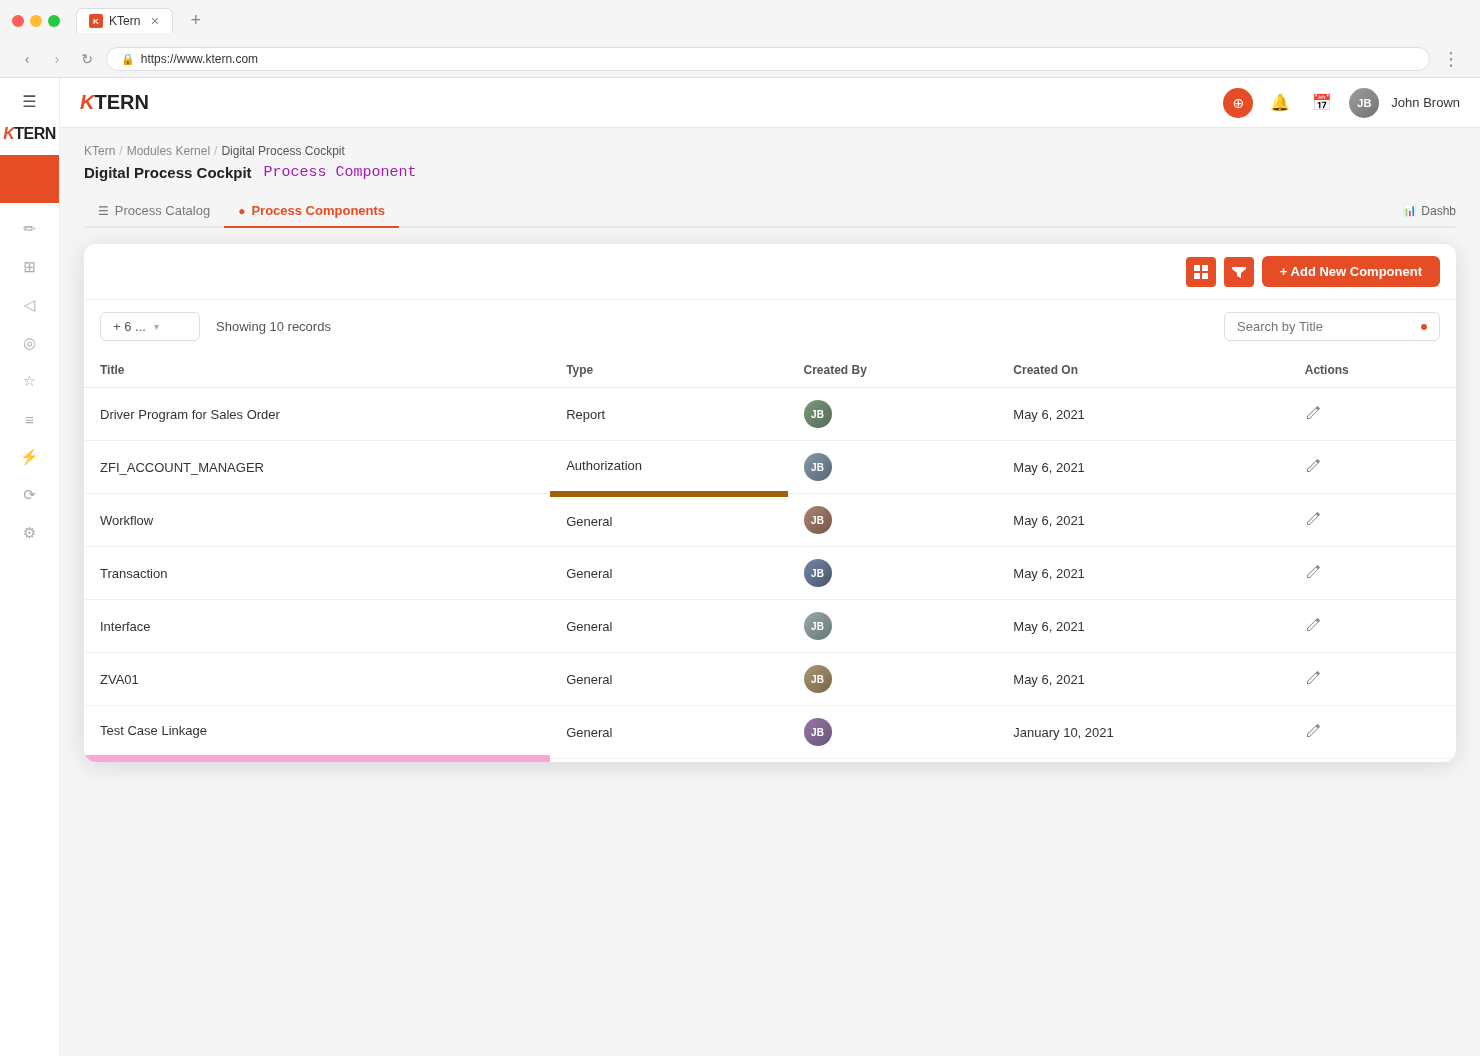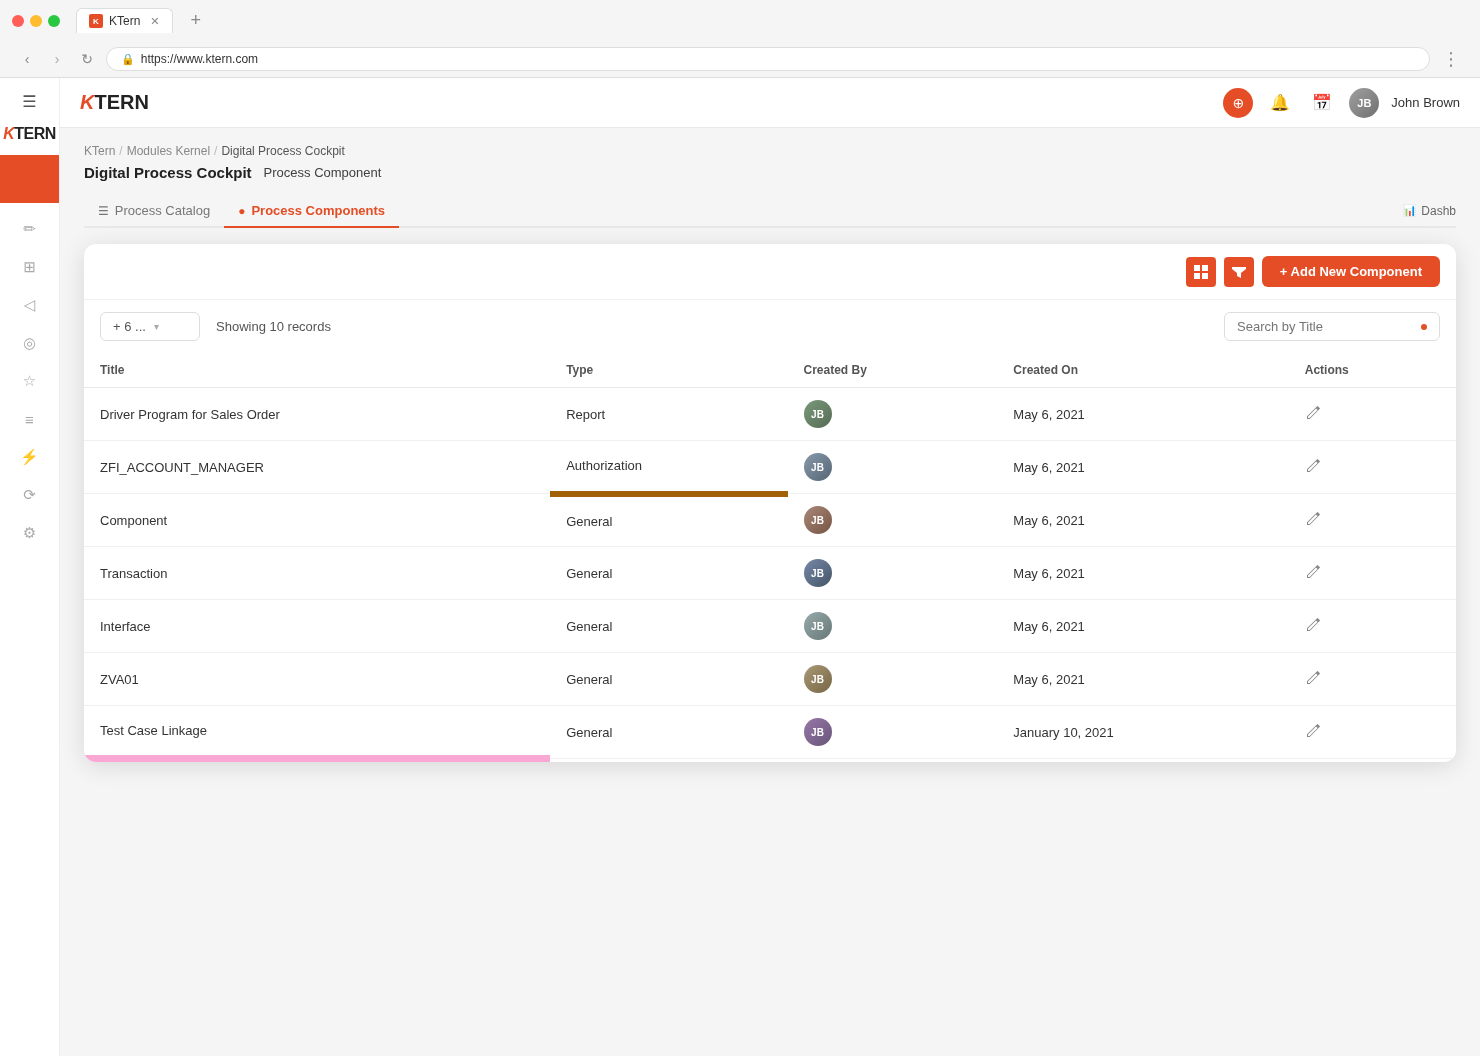--- a/index.html
+++ b/index.html
@@ -98,21 +98,21 @@
       <div style="display:flex;align-items:center;gap:4px;font-size:12px;color:#888;margin-bottom:6px;">
         <span style="color:#888;cursor:pointer;">KTern</span>
         <span style="color:#bbb;">/</span>
         <span style="color:#888;cursor:pointer;">Modules Kernel</span>
         <span style="color:#bbb;">/</span>
         <span style="color:#555;">Digital Process Cockpit</span>
       </div>
 
       <div style="display:flex;align-items:center;gap:12px;margin-bottom:14px;">
         <span style="font-size:15px;font-weight:700;color:#222;">Digital Process Cockpit</span>
-        <span style="font-size:13px;color:#404040;">Process Component</span>
+        <span style="font-size:15px;color:#a21caf;font-family:Liberation Mono, monospace;">Process Component</span>
       </div>
 
       <div style="display:flex;align-items:center;border-bottom:2px solid #e8e8e8;margin-bottom:0;">
         <div style="padding:8px 14px;cursor:pointer;font-size:13px;color:#777;display:flex;align-items:center;gap:6px;border-bottom:2px solid transparent;margin-bottom:-2px;">
           <span style="font-size:12px;">☰</span>
           <span>Process Catalog</span>
         </div>
         <div style="padding:8px 14px;cursor:pointer;font-size:13px;color:#e44d26;font-weight:600;display:flex;align-items:center;gap:6px;border-bottom:2px solid #e44d26;margin-bottom:-2px;">
           <span style="font-size:12px;color:#e44d26;">●</span>
           <span>Process Components</span>
@@ -193,21 +193,21 @@
     <td style="padding:12px 16px;font-size:13px;color:#333;border-bottom:1px solid #f0f0f0;">
       <span style="cursor:pointer;color:#888;font-size:15px;" title="Edit">
         <svg width="16" height="16" viewBox="0 0 16 16" fill="#888">
           <path d="M12.854 1.146a.5.5 0 0 0-.707 0L2 11.293V14h2.707l10.147-10.146a.5.5 0 0 0 0-.708l-2-2zM3 13v-1.586l8-8L12.586 5l-8 8H3z"></path>
           <path d="M11.5 2.5l2 2"></path>
         </svg>
       </span>
     </td>
   </tr>
               <tr>
-    <td style="padding:12px 16px;font-size:13px;color:#333;border-bottom:1px solid #f0f0f0;">Component</td>
+    <td style="padding:12px 16px;font-size:13px;color:#333;border-bottom:1px solid #f0f0f0;">Workflow</td>
     <td style="padding:12px 16px;font-size:13px;color:#333;border-bottom:1px solid #f0f0f0;">General</td>
     <td style="padding:12px 16px;font-size:13px;color:#333;border-bottom:1px solid #f0f0f0;">
       <div style="width:28px;height:28px;border-radius:50%;background:linear-gradient(135deg,#aa8877,#775544);display:inline-flex;align-items:center;justify-content:center;color:white;font-size:10px;font-weight:bold;">JB</div>
     </td>
     <td style="padding:12px 16px;font-size:13px;color:#333;border-bottom:1px solid #f0f0f0;">May 6, 2021</td>
     <td style="padding:12px 16px;font-size:13px;color:#333;border-bottom:1px solid #f0f0f0;">
       <span style="cursor:pointer;color:#888;font-size:15px;" title="Edit">
         <svg width="16" height="16" viewBox="0 0 16 16" fill="#888">
           <path d="M12.854 1.146a.5.5 0 0 0-.707 0L2 11.293V14h2.707l10.147-10.146a.5.5 0 0 0 0-.708l-2-2zM3 13v-1.586l8-8L12.586 5l-8 8H3z"></path>
           <path d="M11.5 2.5l2 2"></path>

